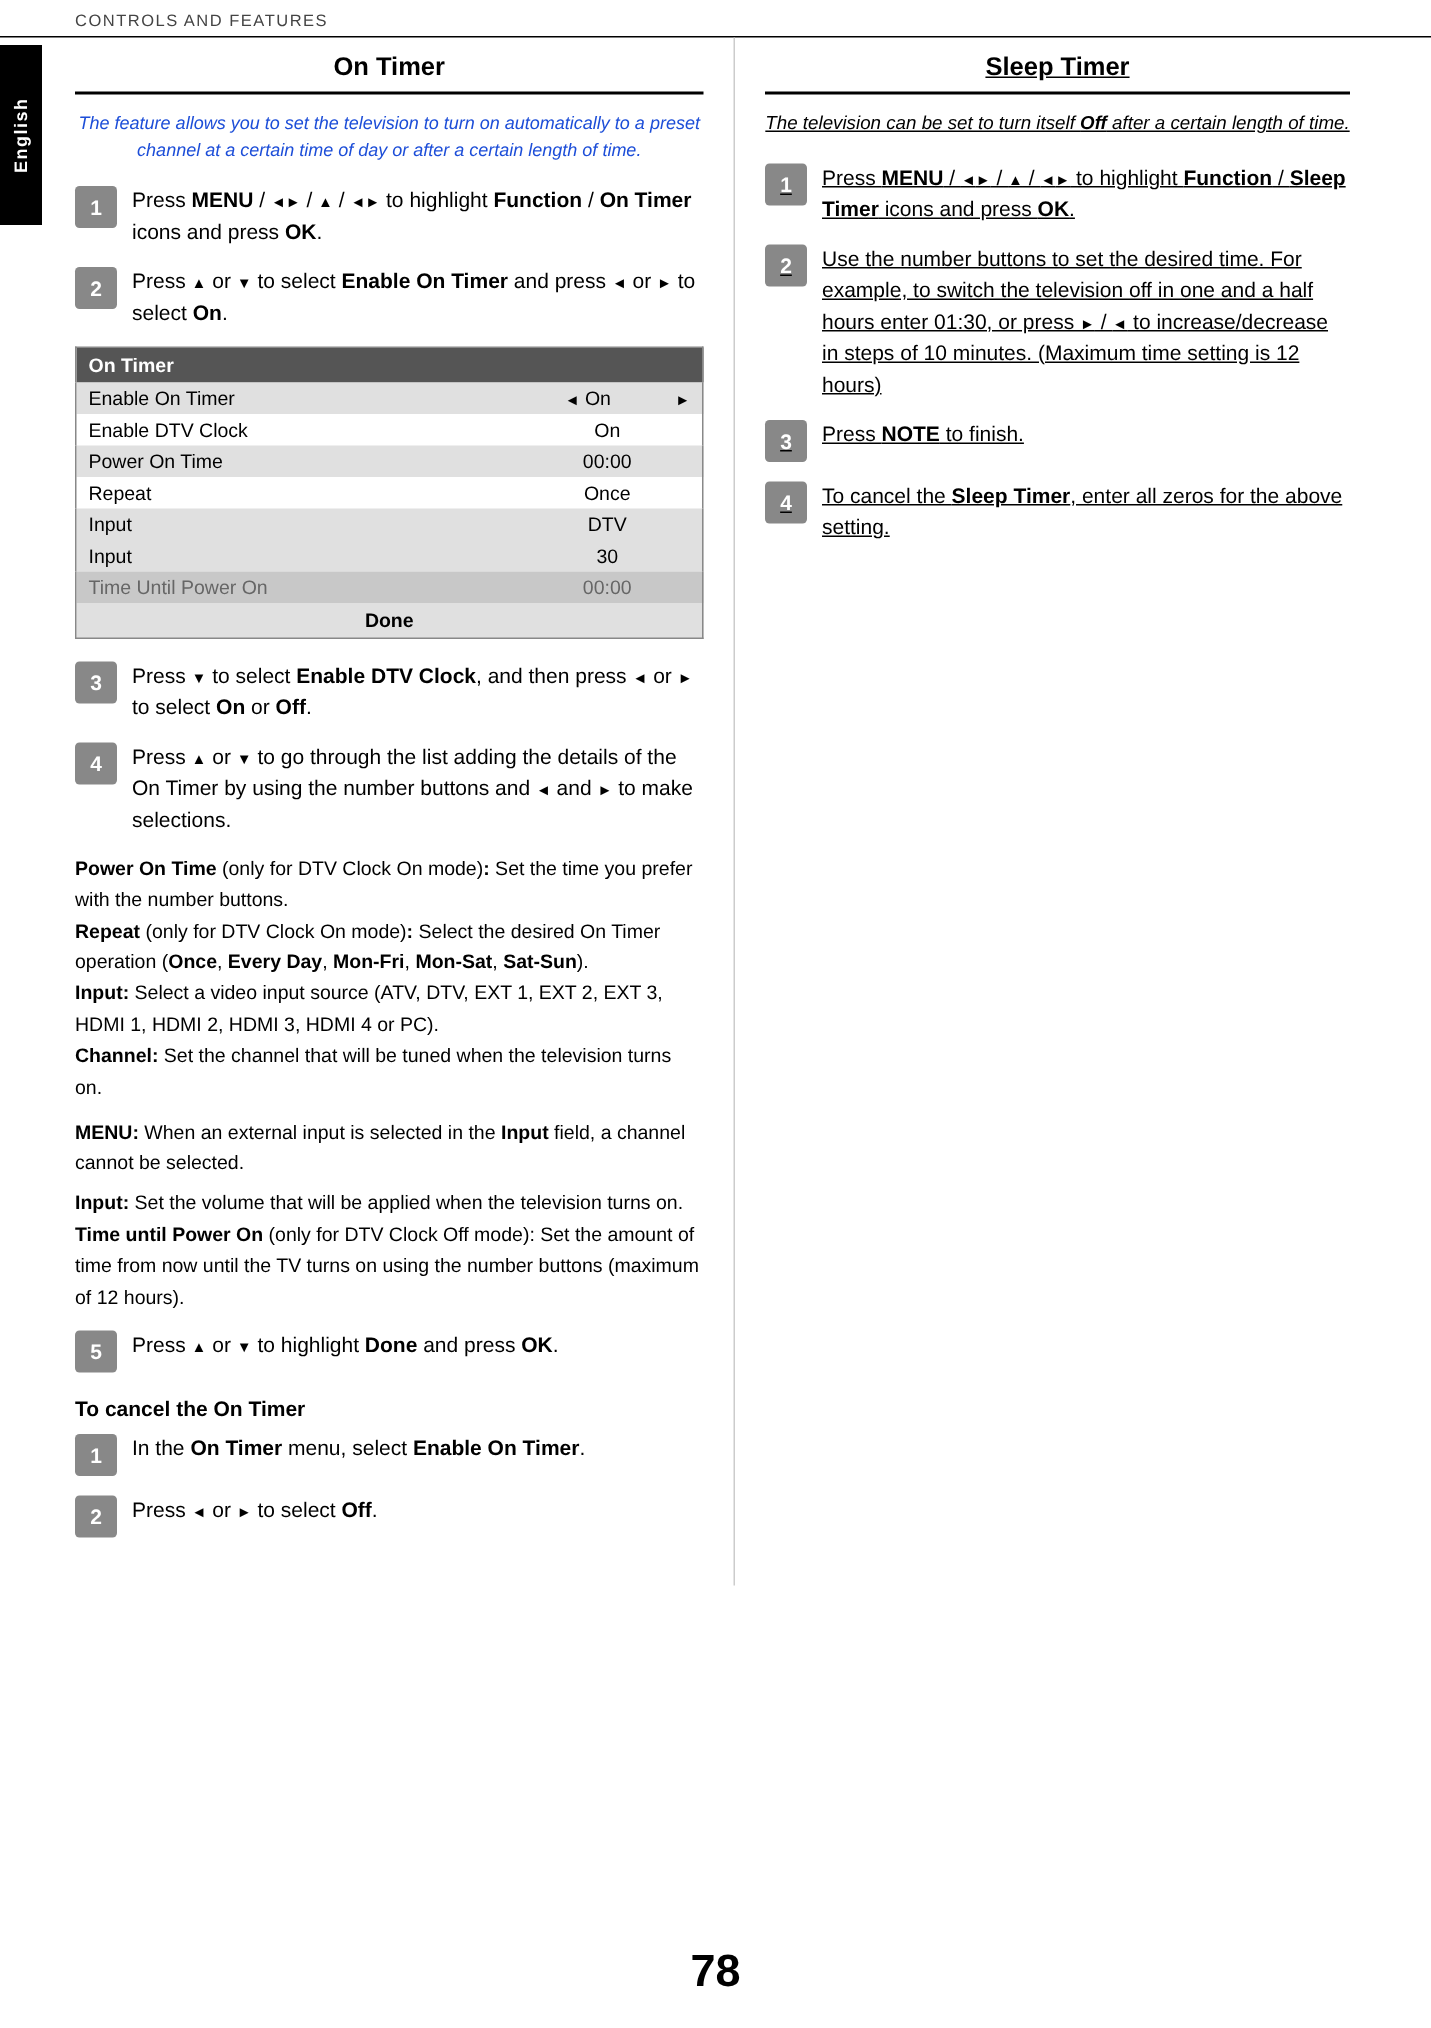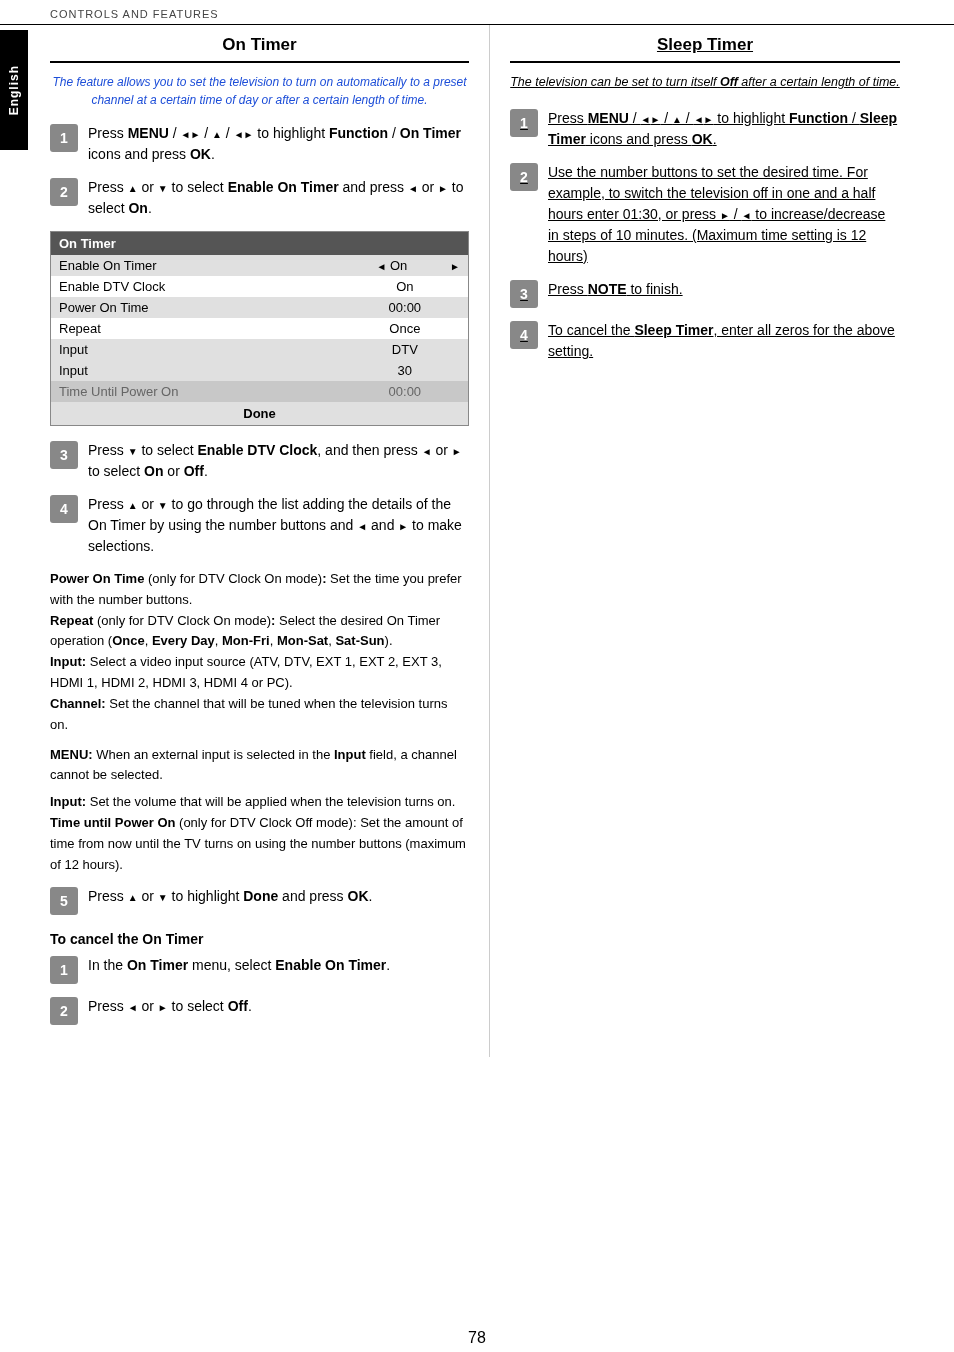--- a/index.html
+++ b/index.html
@@ -152,25 +152,25 @@
     .cancel-section {
       margin-top: 16px;
     }
     .cancel-title {
       font-weight: bold;
       font-size: 14px;
       margin-bottom: 8px;
     }
     .page-number {
       position: absolute;
-      bottom: 5px;
+      bottom: 20px;
       left: 50%;
       transform: translateX(-50%);
-      font-size: 16px;
-      font-weight: normal;
+      font-size: 30px;
+      font-weight: bold;
     }
     .right-intro {
       font-style: italic;
       font-size: 12.5px;
       margin-bottom: 16px;
       line-height: 1.5;
       text-align: center;
     }
     .arrow-left::before { content: "◄"; font-size: 10px; }
     .arrow-right::before { content: "►"; font-size: 10px; }

